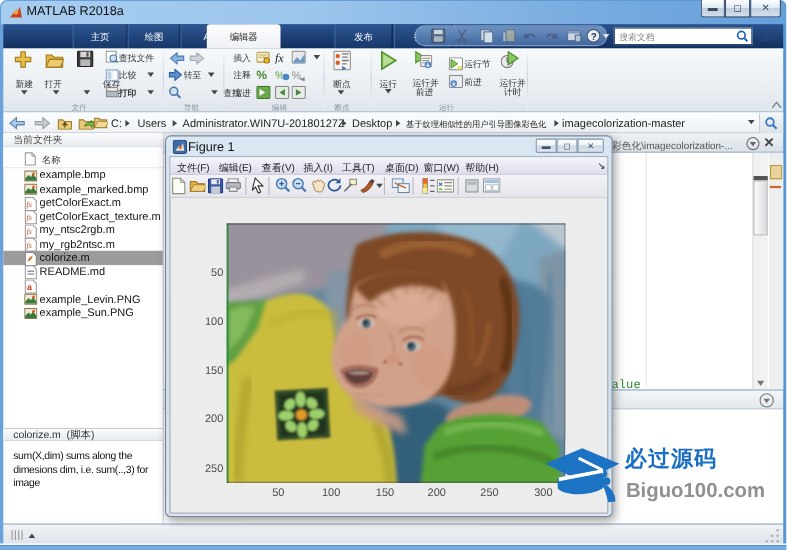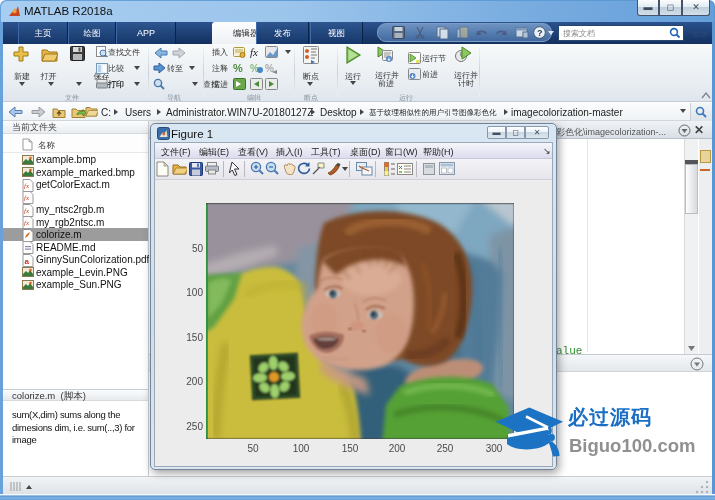--- a/index.html
+++ b/index.html
@@ -2,22 +2,22 @@
 <html><head><meta charset="utf-8"><style>
 html,body{margin:0;padding:0;}
 body{width:715px;height:500px;position:relative;font-family:"Liberation Sans",sans-serif;overflow:hidden;background:#fff;}
 .a{position:absolute;}
 #frame{left:0;top:0;width:715px;height:500px;background:linear-gradient(90deg,#69a2da,#5a97d2);border-radius:6px 6px 0 0;}
 #titlebar{left:1px;top:1px;width:713px;height:21px;background:linear-gradient(90deg,#a7cdf0 0%,#9cc5ec 40%,#7aade0 72%,#659fda 100%);border-radius:6px 6px 0 0;}
 #titletxt{left:24px;top:5px;font-size:11.5px;color:#111;}
 .wbtn{top:0;height:16px;background:linear-gradient(#fbfdfe 0%,#e3ecf3 45%,#bfcfdd 50%,#d3dee8 100%);border:1px solid #44536b;border-top:none;box-sizing:border-box;color:#3d4a5d;text-align:center;font-size:9px;line-height:14px;}
 #tabband{left:3px;top:22px;width:709px;height:22px;background:linear-gradient(#2b528e,#122f5e);}
 .tab{top:22px;height:22px;color:#fff;font-size:8.5px;text-align:center;line-height:23px;}
-.tab.lit{border-left:1px solid #3d69a8;border-right:1px solid #0c2348;box-sizing:border-box;background:linear-gradient(#2e568f,#16376a);}
-#tabactive{background:linear-gradient(#fdfdfe,#eef1f5);color:#222;border-radius:3px 3px 0 0;margin-left:24px;}
+.tab.lit{border-left:1px solid #3d69a8;border-right:1px solid #0c2348;box-sizing:border-box;background:linear-gradient(#2e568f,#16376a);margin-left:48px;}
+#tabactive{background:linear-gradient(#fdfdfe,#eef1f5);color:#222;border-radius:3px 3px 0 0;}
 #qat{left:377px;top:23px;width:175px;height:19px;background:linear-gradient(#6e93c2,#41699f);border-radius:9px;border:1px solid #7d9cc6;box-sizing:border-box;}
 #searchbox{left:558px;top:25px;width:126px;height:16px;background:#fff;border:1px solid #27466e;font-size:8px;color:#888;line-height:15px;padding-left:4px;box-sizing:border-box;}
 #ribbon{left:3px;top:44px;width:709px;height:58px;background:linear-gradient(#f7f9fa,#e8edf2 70%,#dfe5ec);border-bottom:1px solid #c3cad2;box-sizing:border-box;}
 .glabel{top:93px;font-size:7px;color:#8a96a2;text-align:center;}
 .gsep{top:47px;width:1px;height:50px;background:linear-gradient(#eef2f5,#c9d1d9,#eef2f5);}
 .rtxt{font-size:8px;color:#333;white-space:nowrap;}
 .caret{width:0;height:0;border-left:3px solid transparent;border-right:3px solid transparent;border-top:4px solid #444;}
 #addrbar{left:3px;top:102px;width:709px;height:19px;background:linear-gradient(#fcfdfe,#eef2f5);border-bottom:1px solid #cfd5da;box-sizing:border-box;}
 .crumb{top:107px;font-size:10px;color:#222;white-space:nowrap;}
 .csep{top:109px;width:0;height:0;border-top:3.5px solid transparent;border-bottom:3.5px solid transparent;border-left:4px solid #444;}
@@ -335,20 +335,21 @@
         <path d="M1,0.5 h7 l3,3 v9 h-10 z" fill="#fff" stroke="#999"></path>
         <text x="2" y="9" font-size="7" font-style="italic" fill="#c04820" font-family="Liberation Serif">fx</text>
       </svg>
       <span class="nm">getColorExact.m</span>
     </div>
 <div class="frow a" style="top:190.5px;">
       <svg class="ficon" width="12" height="13">
         <path d="M1,0.5 h7 l3,3 v9 h-10 z" fill="#fff" stroke="#999"></path>
         <text x="2" y="9" font-size="7" font-style="italic" fill="#c04820" font-family="Liberation Serif">fx</text>
       </svg>
+      <span class="nm">getColorExact_texture.m</span>
     </div>
 <div class="frow a" style="top:203px;">
       <svg class="ficon" width="12" height="13">
         <path d="M1,0.5 h7 l3,3 v9 h-10 z" fill="#fff" stroke="#999"></path>
         <text x="2" y="9" font-size="7" font-style="italic" fill="#c04820" font-family="Liberation Serif">fx</text>
       </svg>
       <span class="nm">my_ntsc2rgb.m</span>
     </div>
 <div class="frow a" style="top:215.5px;">
       <svg class="ficon" width="12" height="13">
@@ -370,21 +371,20 @@
         <rect x="3" y="5" width="6" height="1.2" fill="#88a"></rect>
         <rect x="3" y="7.5" width="6" height="1.2" fill="#88a"></rect>
       </svg>
       <span class="nm">README.md</span>
     </div>
 <div class="frow a" style="top:253px;">
       <svg class="ficon" width="12" height="13">
         <path d="M1,0.5 h7 l3,3 v9 h-10 z" fill="#fff" stroke="#999"></path>
         <text x="2.5" y="10" font-size="8" font-weight="bold" fill="#d03020" font-family="Liberation Sans">a</text>
       </svg>
-      <span class="nm">GinnySunColorization.pdf</span>
     </div>
 <div class="frow a" style="top:265.5px;">
       <svg class="ficon" width="12" height="12">
         <rect x="0.5" y="1.5" width="11" height="9" fill="#f4ead8" stroke="#8a7a50"></rect>
         <path d="M1,8 l3,-3 l2,2 l2,-3 l3,4 v2 h-10 z" fill="#3a7a3a"></path>
         <circle cx="8.5" cy="4" r="1.3" fill="#e06020"></circle>
       </svg>
       <span class="nm">example_Levin.PNG</span>
     </div>
 <div class="frow a" style="top:278px;">

